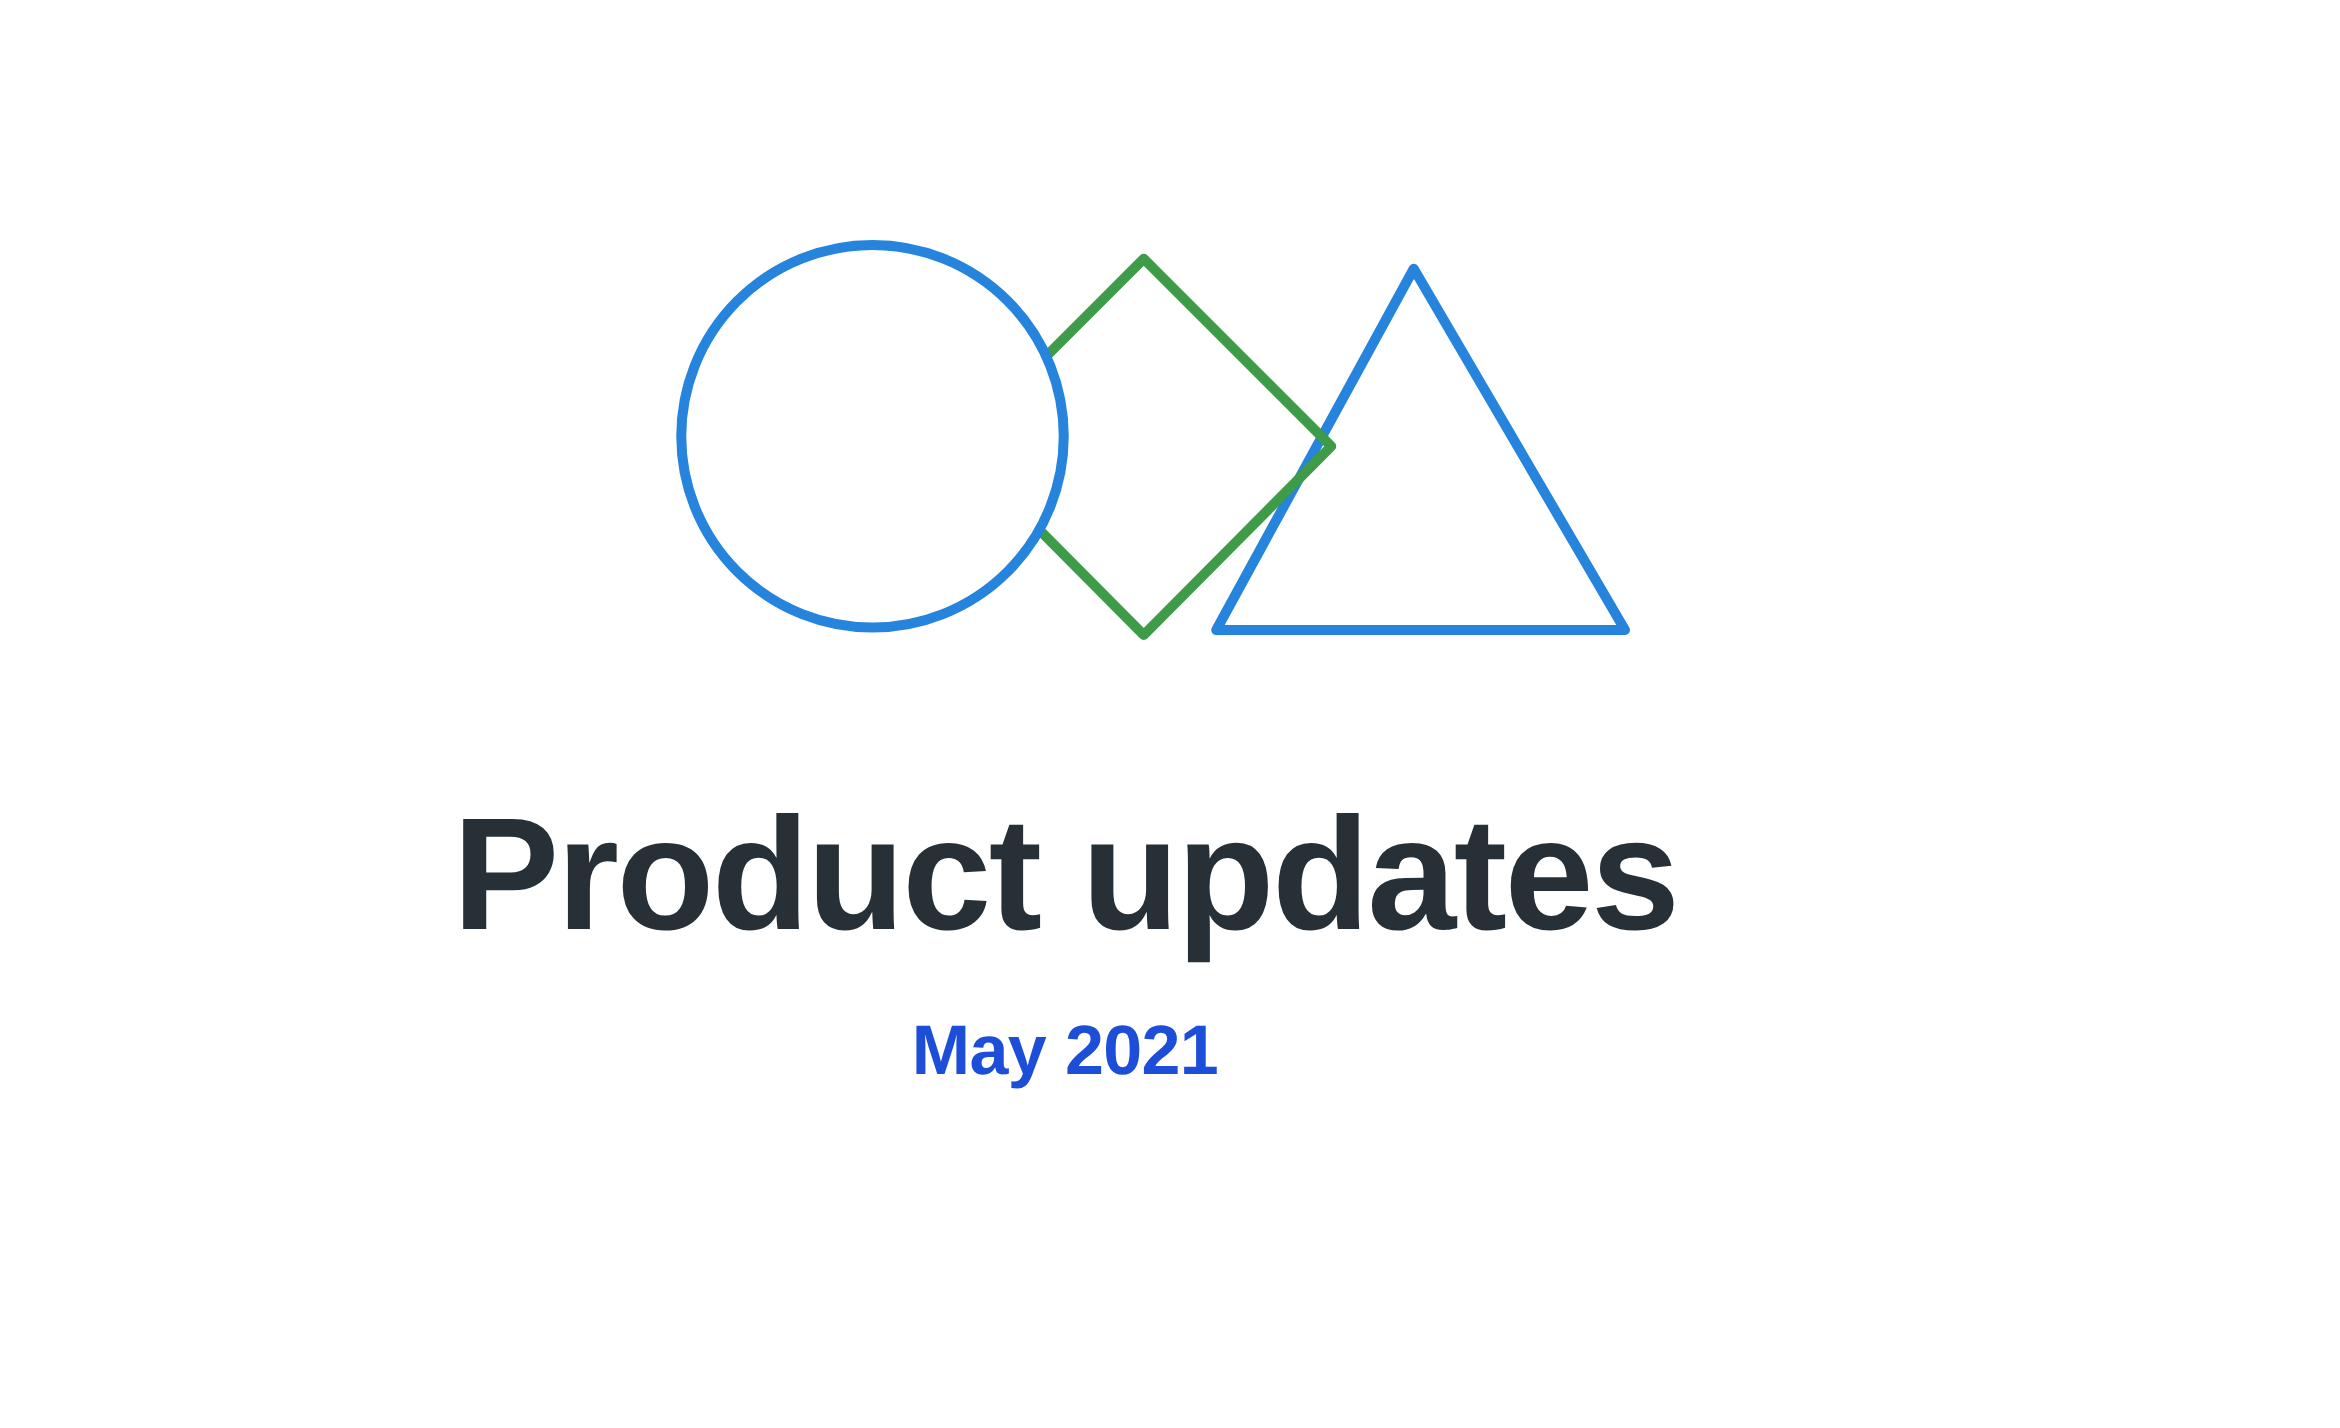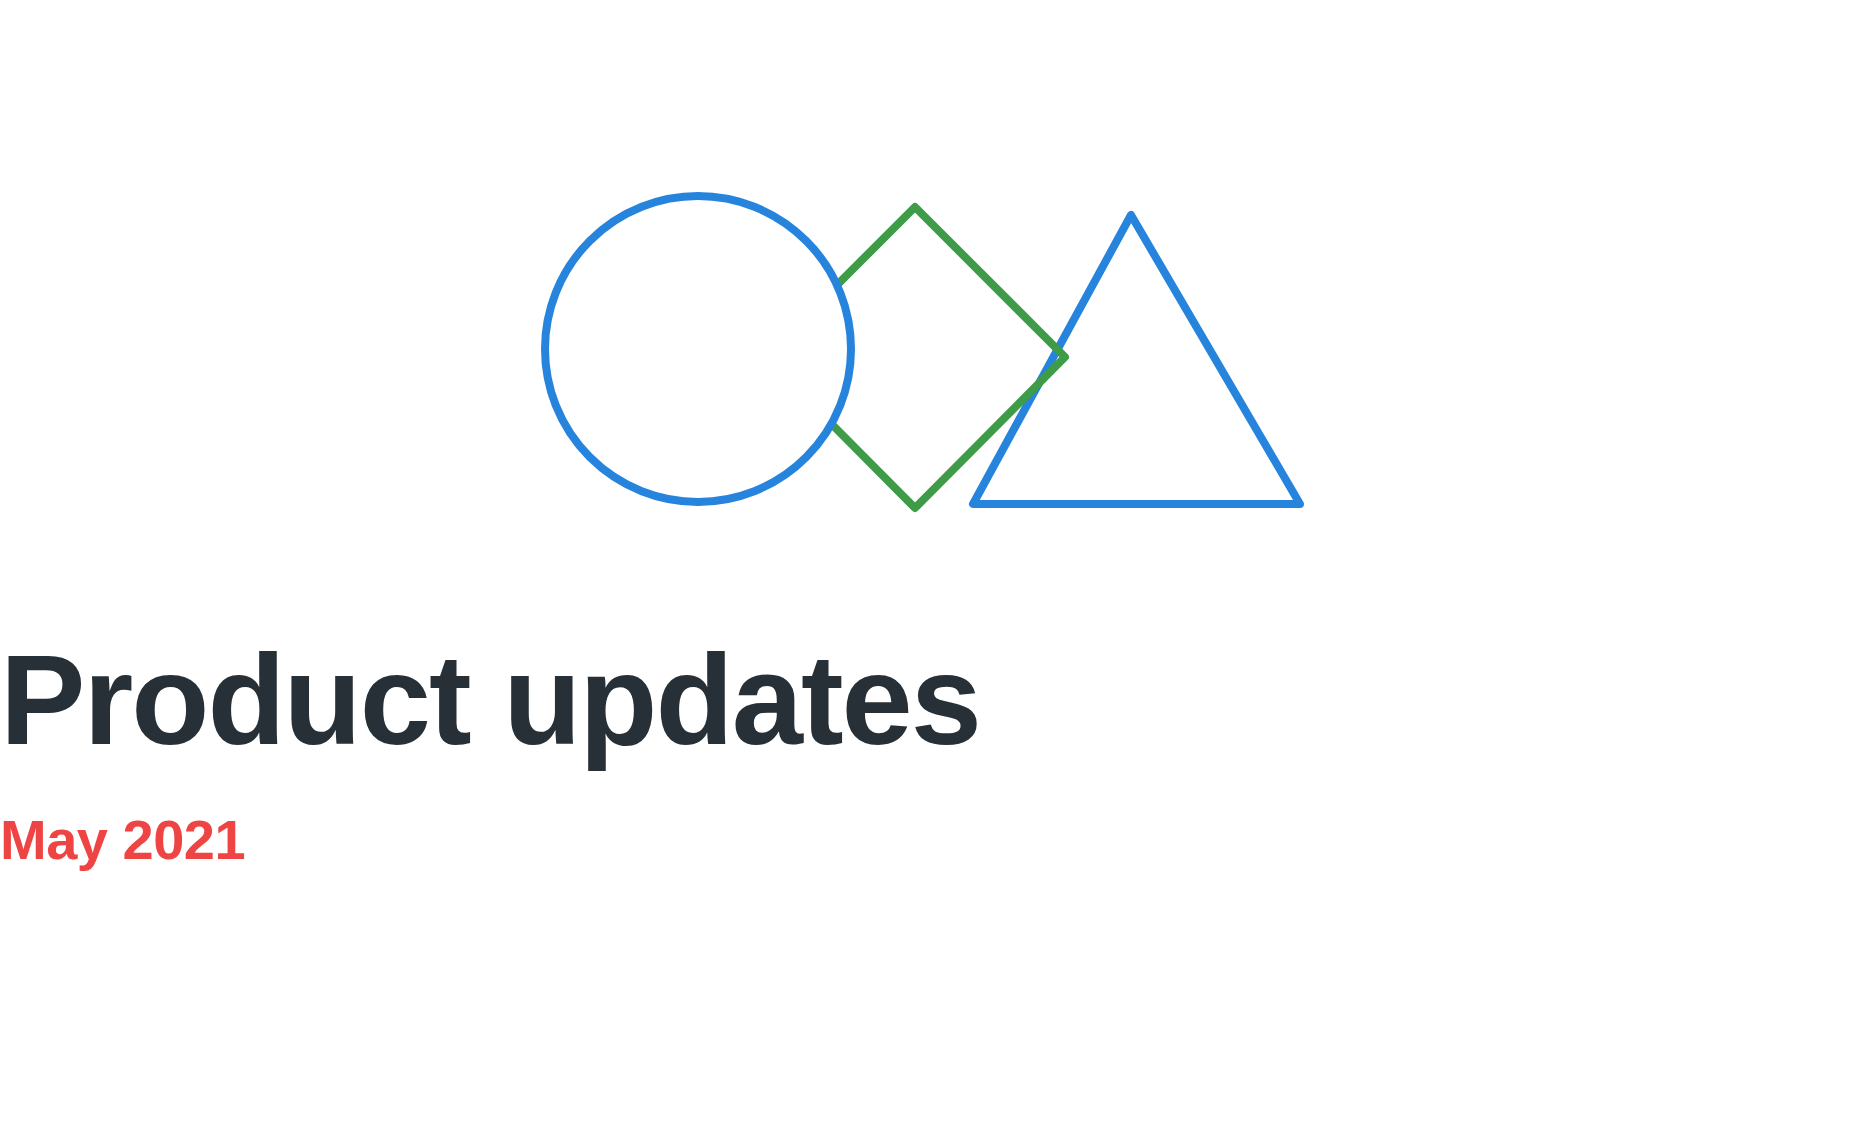--- a/index.html
+++ b/index.html
@@ -35,20 +35,21 @@
     width: 820px;
     height: 370px;
   }
 
   
   #headline-block {
     position: absolute;
     left: 0;
     top: 636px;
     width: 1704px;
+    text-align: center;
   }
 
   #page-title {
     display: block;
     margin: 0;
     padding: 0;
     font-family: "Liberation Sans", sans-serif;
     font-weight: 700;
     font-size: 128px;
     line-height: 1.0;
@@ -60,21 +61,21 @@
   #page-subtitle {
     display: block;
     margin: 0;
     padding: 0;
     margin-top: 48px;
     font-family: "Liberation Sans", sans-serif;
     font-weight: 700;
     font-size: 56px;
     line-height: 1.0;
     letter-spacing: -0.5px;
-    color: #ef4444;
+    color: #1d4ed8;
     white-space: nowrap;
   }
 </style>
 </head>
 <body>
 
 <div id="slide">
 
   <div id="logo-mark">
     <svg viewBox="0 0 820 370" width="820" height="370" xmlns="http://www.w3.org/2000/svg" aria-hidden="true">

